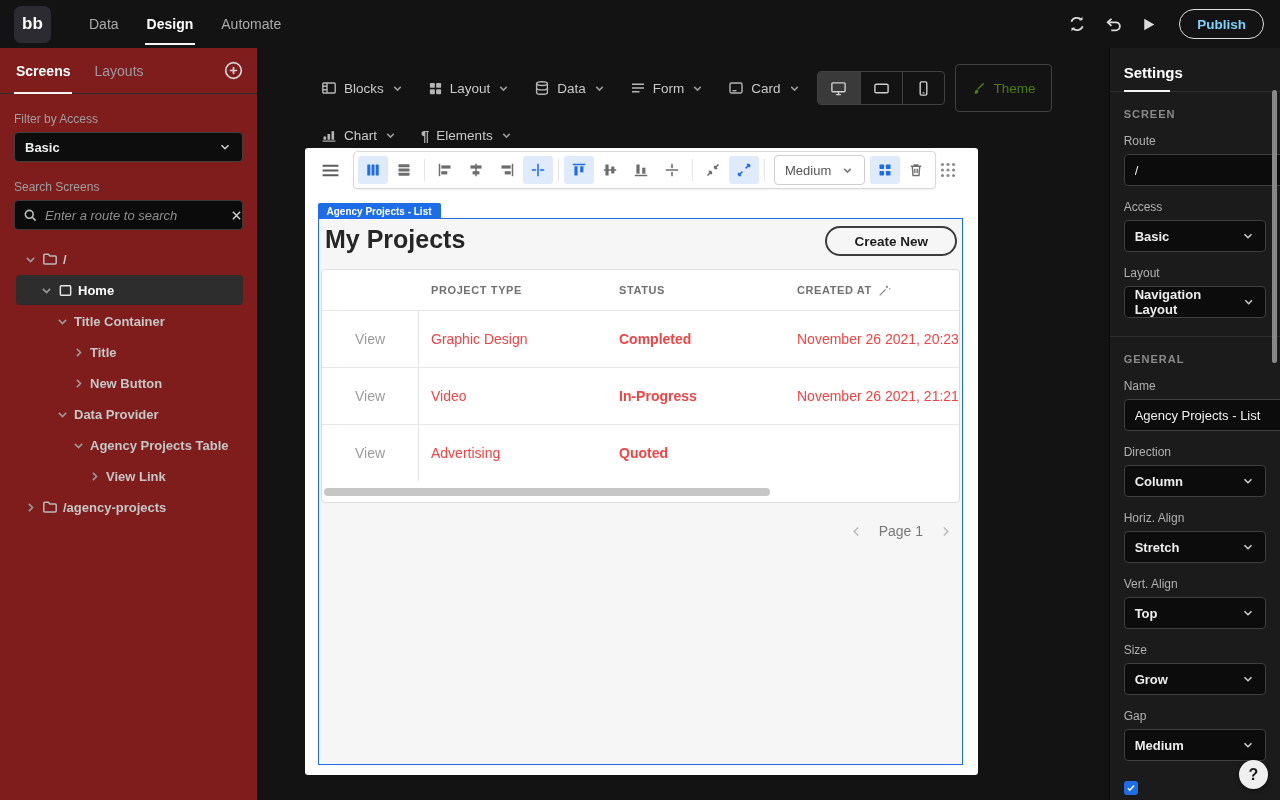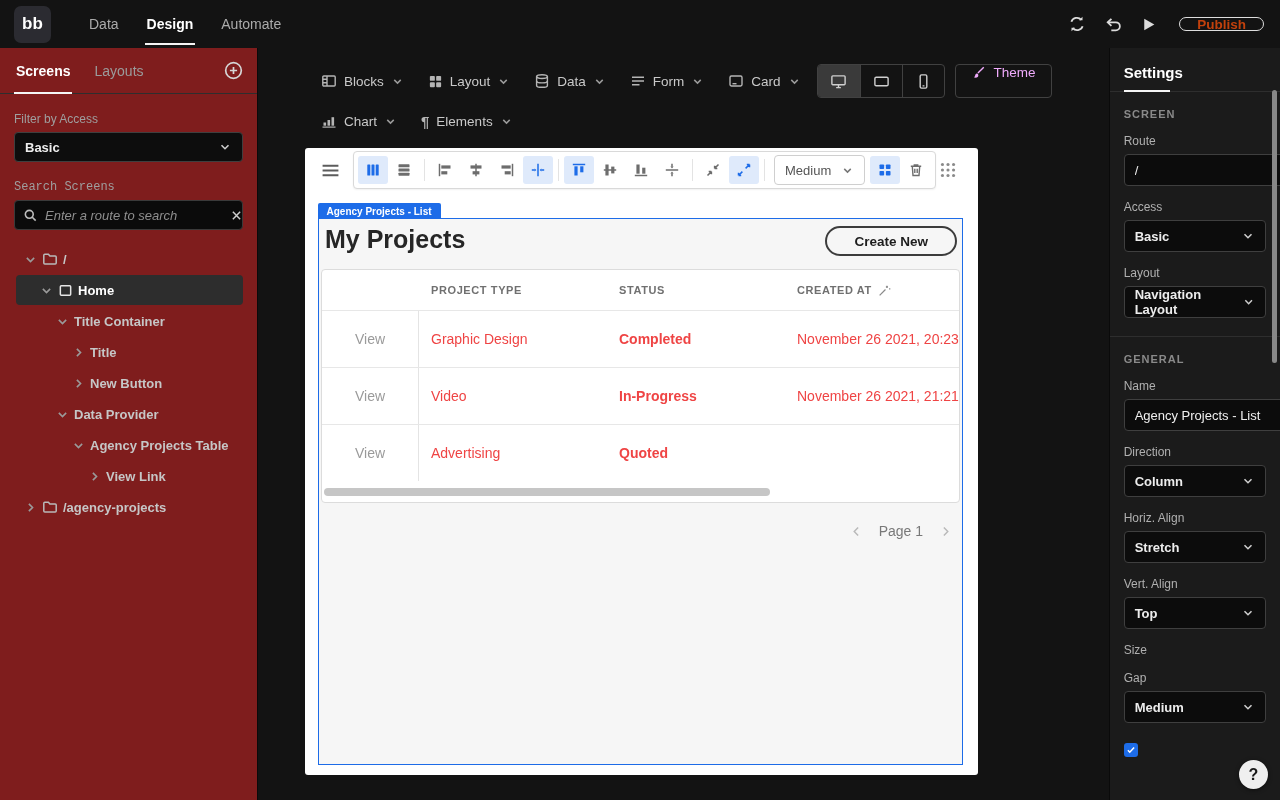--- a/index.html
+++ b/index.html
@@ -15,41 +15,41 @@
   .topbar { height:48px; display:flex; align-items:center; padding:0 16px 0 14px; background:#131313; }
   .logo { width:37px; height:37px; border-radius:7px; background:#2b2b31; color:#fff;
           font-weight:bold; font-size:17px; display:flex; align-items:center; justify-content:center; }
   .nav-tabs { display:flex; height:100%; margin-left:24px; }
   .nav-tab { position:relative; height:100%; display:flex; align-items:center; padding:0 14px;
              font-size:14px; color:#ababab; cursor:pointer; }
   .nav-tab.active { color:#fff; font-weight:700; }
   .nav-tab.active::after { content:""; position:absolute; left:12px; right:12px; bottom:3px; height:2px; background:#f5f5f5; }
   .topbar-right { margin-left:auto; display:flex; align-items:center; gap:18px; }
   .top-icon { color:#dcdcdc; cursor:pointer; display:flex; }
-  .publish-btn { height:14px; padding:0 17px; border:1.5px solid #dedede; border-radius:15px;
-                 color:#c2410c; font-size:13.5px; font-weight:700; display:flex; align-items:center; background:transparent; cursor:pointer; margin-left:4px;}
+  .publish-btn { height:30px; padding:0 17px; border:1.5px solid #dedede; border-radius:15px;
+                 color:#7dd3fc; font-size:13.5px; font-weight:700; display:flex; align-items:center; background:transparent; cursor:pointer; margin-left:4px;}
 
   
   .main { display:flex; height:752px; }
 
   
   .sidebar { width:258px; background:#7f1d1d; border-right:1px solid #0a0a0a; display:flex; flex-direction:column; }
   .sb-header { height:46px; border-bottom:1px solid #2e2e2e; display:flex; align-items:center; padding:0 14px; flex:none; }
   .sb-tab { position:relative; height:100%; display:flex; align-items:center; padding:0 12px 0 2px; margin-right:10px;
             font-size:14px; color:#9b9b9b; cursor:pointer; }
   .sb-tab.active { color:#fff; font-weight:700; }
   .sb-tab.active::after { content:""; position:absolute; left:0; right:10px; bottom:-1px; height:2px; background:#f5f5f5; }
   .add-btn { margin-left:auto; color:#d6d6d6; cursor:pointer; display:flex; }
   .sb-body { padding:18px 0 0; }
   .field-label { font-size:12px; color:#9f9f9f; margin:0 14px 6px; }
   .dark-select { height:30px; margin:0 14px; background:#0d0d0d; border:1px solid #3f3f3f; border-radius:4px;
                  display:flex; align-items:center; justify-content:space-between; padding:0 10px; cursor:pointer; }
   .dark-select .val { font-size:13px; font-weight:700; color:#ededed; }
   .dark-select svg, .search-box svg { flex:none; }
-  .mt18 { margin-top:18px;font-family:Liberation Mono, monospace; }
+  .mt18 { margin-top:18px; }
   .search-box { height:30px; margin:0 14px; background:#0b0b0b; border:1px solid #3a3a3a; border-radius:4px;
                 display:flex; align-items:center; padding:0 8px; gap:7px; }
   .search-box input { flex:1; background:transparent; border:none; outline:none; color:#e5e5e5;
                       font-size:13px; font-style:italic; font-family:"Liberation Sans",sans-serif; }
   .search-box input::placeholder { color:#8f8f8f; }
   .tree { margin-top:14px; }
   .tree-row { height:30px; margin:1px 14px 1px 16px; border-radius:4px; display:flex; align-items:center; gap:5px; cursor:pointer; }
   .tree-row.selected { background:#2d2d2d; }
   .tree-row .chev { color:#9a9a9a; flex:none; display:flex; }
   .chev.down svg { transform:rotate(90deg); }
@@ -65,22 +65,22 @@
   .comp-row + .comp-row { margin-top:8px; }
   .comp-btn { display:flex; align-items:center; gap:7px; height:30px; padding:0 8px; margin-right:8px;
               color:#c9c9c9; font-size:13.5px; cursor:pointer; border-radius:4px; }
   .comp-btn .ci { color:#b5b5b5; display:flex; }
   .comp-btn .pilcrow { font-size:15px; color:#b5b5b5; font-weight:700; }
   .dd-chev { color:#9a9a9a; display:flex; }
   .device-group { margin-left:auto; display:flex; border:1px solid #414141; border-radius:4px; overflow:hidden; height:34px; }
   .device-btn { width:42px; display:flex; align-items:center; justify-content:center; color:#cfcfcf; cursor:pointer; }
   .device-btn + .device-btn { border-left:1px solid #414141; }
   .device-btn.active { background:#3a3a3a; }
-  .theme-btn { margin-left:10px; height:34px; padding:0 15px; border:1px solid #414141; border-radius:4px;
-               display:flex; gap:8px; color:#f0abfc; font-size:13.5px; cursor:pointer; }
+  .theme-btn { margin-left:10px; height:48px; padding:0 15px; border:1px solid #414141; border-radius:4px;
+               display:flex; align-items:center; gap:8px; color:#4d7c0f; font-size:13.5px; cursor:pointer; }
 
   
   .canvas { position:absolute; left:47px; top:100px; width:673px; height:627px; background:#fff; border-radius:3px; }
   .canvas-toolbar { height:44px; display:flex; align-items:center; padding:0 16px; }
   .hamburger { color:#5c5c5c; cursor:pointer; display:flex; }
   .float-toolbar { margin-left:13px; display:flex; align-items:center; gap:1px; background:#fff;
                    border:1px solid #d9d9d9; border-radius:4px; padding:3px 4px; box-shadow:0 1px 2px rgba(0,0,0,.06); }
   .tb-btn { width:30px; height:28px; border-radius:3px; display:flex; align-items:center; justify-content:center;
             color:#6d6d6d; cursor:pointer; }
   .tb-btn.active { background:#dfeafb; color:#1d6ce8; }
@@ -695,20 +695,26 @@
 
       <div class="s-label">Vert. Align</div>
       <div class="s-select">
         <span class="val">Top</span>
         <svg width="14" height="14" viewBox="0 0 16 16" fill="none" stroke="#cfcfcf" stroke-width="1.8">
             <path d="M4 6l4 4 4-4"></path>
           </svg>
       </div>
 
       <div class="s-label">Size</div>
+      <div class="s-select">
+        <span class="val">Grow</span>
+        <svg width="14" height="14" viewBox="0 0 16 16" fill="none" stroke="#cfcfcf" stroke-width="1.8">
+            <path d="M4 6l4 4 4-4"></path>
+          </svg>
+      </div>
 
       <div class="s-label">Gap</div>
       <div class="s-select">
         <span class="val">Medium</span>
         <svg width="14" height="14" viewBox="0 0 16 16" fill="none" stroke="#cfcfcf" stroke-width="1.8">
             <path d="M4 6l4 4 4-4"></path>
           </svg>
       </div>
 
       <div class="wrap-row">

